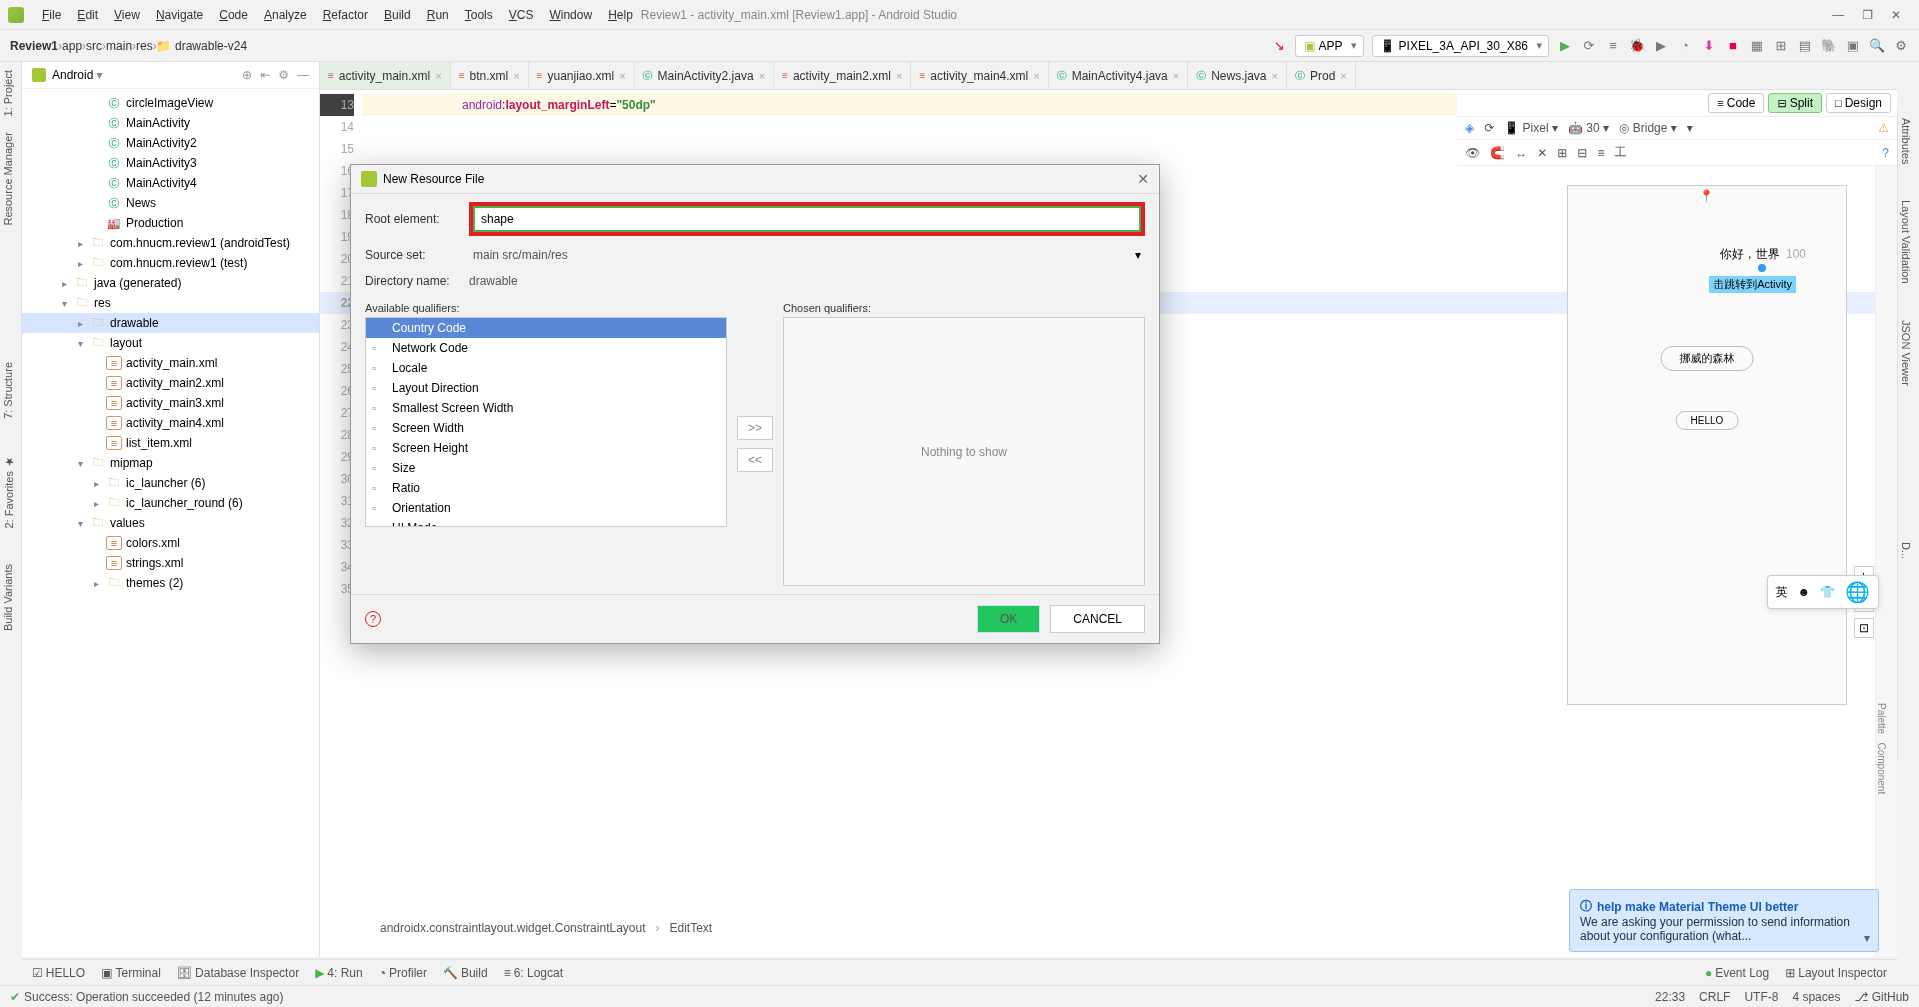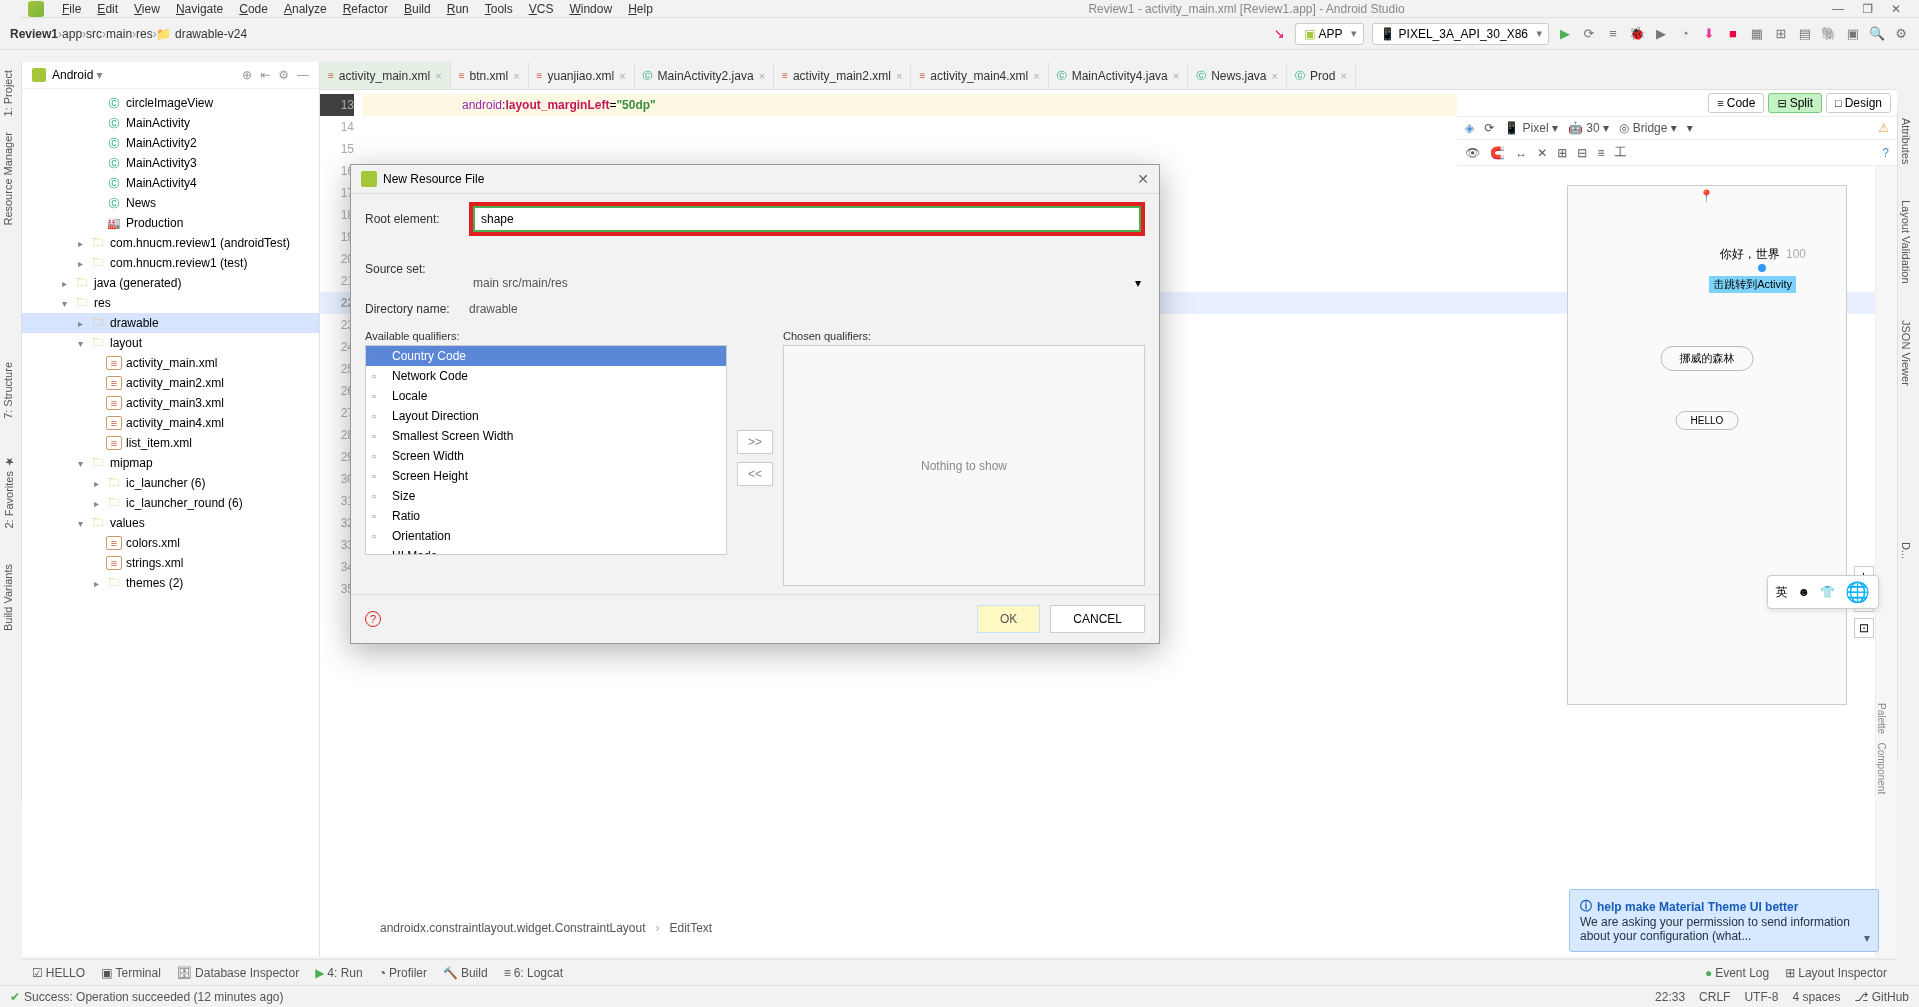--- a/index.html
+++ b/index.html
@@ -1,23 +1,23 @@
 <!DOCTYPE html>
 <html><head>
 <meta charset="utf-8">
 <style>
 * { box-sizing: border-box; margin: 0; padding: 0; font-family: "Segoe UI", sans-serif; font-size: 12px; }
 body { background: #f2f2f2; width: 1919px; height: 1007px; overflow: hidden; position: relative; }
 
 
-.menubar { height: 18px; background: #f2f2f2; display: flex; align-items: center; padding: 0 8px; border-bottom: 1px solid #e0e0e0; margin-left: 20px; }
+.menubar { height: 30px; background: #f2f2f2; display: flex; align-items: center; padding: 0 8px; border-bottom: 1px solid #e0e0e0; }
 .menubar .logo { width: 16px; height: 16px; background: linear-gradient(135deg,#a4c639,#7cb342); border-radius: 3px; margin-right: 10px; }
 .menubar .menu-item { padding: 0 8px; color: #333; cursor: pointer; }
 .menubar .menu-item u { text-decoration: underline; }
-.menubar .title { flex: 1; text-align: center; color: #888; }
+.menubar .title { flex: 1; text-align: left; color: #888; }
 .menubar .win-controls { display: flex; gap: 18px; color: #666; padding-right: 10px; }
 
 
 .toolbar-row { height: 32px; background: #f2f2f2; display: flex; align-items: center; padding: 0 10px; border-bottom: 1px solid #e0e0e0; }
 .breadcrumb { display: flex; align-items: center; gap: 0; color: #333; }
 .breadcrumb .sep { color: #999; }
 .config-area { margin-left: auto; display: flex; align-items: center; gap: 8px; }
 .dropdown { background: #fff; border: 1px solid #ccc; padding: 3px 20px 3px 8px; border-radius: 3px; position: relative; font-size: 11px; }
 .dropdown::after { content: "▾"; position: absolute; right: 6px; color: #777; }
 .tb-icon { width: 16px; height: 16px; display: inline-flex; align-items: center; justify-content: center; color: #777; cursor: pointer; font-size: 13px; }
@@ -82,36 +82,36 @@
 .modal { position: absolute; left: 350px; top: 164px; width: 810px; height: 480px; background: #f2f2f2; border: 1px solid #999; box-shadow: 0 8px 30px rgba(0,0,0,0.3); display:flex; flex-direction:column; }
 .modal-title { display:flex; align-items:center; padding:6px 10px; border-bottom:1px solid #ddd; }
 .modal-title .micon { width:16px; height:16px; background:#a4c639; border-radius:2px; margin-right:6px; }
 .modal-title .mclose { margin-left:auto; color:#666; cursor:pointer; font-size:14px; }
 .modal-body { flex:1; padding: 8px 14px; display:flex; flex-direction:column; gap:10px; }
 .frow { display:flex; align-items:center; }
 .frow label { width: 104px; color:#333; }
 .frow .val-plain { color:#555; }
 .root-input-wrap { flex:1; border: 4px solid #e02020; padding:0; }
 .root-input { width:100%; border:2px solid #4caf50; padding:4px 6px; font-size:12px; outline:none; }
-.src-select { flex:1; display:flex; justify-content:space-between; align-items:flex-end; padding:2px 4px;margin-top:28px; }
+.src-select { flex:1; display:flex; justify-content:space-between; align-items:flex-end; padding:2px 4px; }
 .qrow { display:flex; gap:10px; flex:1; margin-top:4px; }
 .qcol { flex:1; display:flex; flex-direction:column; }
 .qcol .qlabel { font-size:11px; color:#333; margin-bottom:3px; }
 .qlist { flex:1; background:#fff; border:1px solid #ccc; overflow:auto; max-height:210px; }
 .qlist .qitem { padding:3px 6px; display:flex; align-items:center; gap:6px; cursor:pointer; }
 .qlist .qitem.sel { background:#5b87d8; color:#fff; }
 .qlist .qitem .qicon { width:14px; color:#888; font-size:11px; }
 .qbtns { display:flex; flex-direction:column; justify-content:center; gap:8px; }
 .qbtns button { background:#fff; border:1px solid #ccc; padding:4px 10px; cursor:pointer; color:#888; }
 .chosen-empty { flex:1; background:#f8f8f8; border:1px solid #ccc; display:flex; align-items:center; justify-content:center; color:#888; }
 .modal-footer { padding:10px 14px; border-top:1px solid #ddd; display:flex; align-items:center; }
 .modal-footer .helpq { color:#e02020; border:1px solid #e02020; border-radius:50%; width:16px; height:16px; display:flex; align-items:center; justify-content:center; font-size:11px; }
 .modal-footer .spacer { flex:1; }
 .modal-footer button { padding:6px 22px; border:1px solid #ccc; background:#fff; margin-left:10px; cursor:pointer; }
-.modal-footer button.ok { background:#fef9c3; color:#555; border-color:#c9dff5; }
+.modal-footer button.ok { background:#22c55e; color:#555; border-color:#c9dff5; }
 
 
 .bottom-tools { position:absolute; bottom:22px; left:22px; right:22px; height:26px; background:#f2f2f2; border-top:1px solid #e0e0e0; display:flex; align-items:center; padding:0 10px; gap:16px; color:#555; font-size:11px; }
 .bottom-tools .bicon { margin-right:3px; }
 .bottom-tools .rside { margin-left:auto; display:flex; gap:16px; }
 .statusbar { position:absolute; bottom:0; left:0; right:0; height:22px; background:#f2f2f2; border-top:1px solid #e0e0e0; display:flex; align-items:center; padding:0 10px; color:#555; font-size:11px; }
 .statusbar .rside { margin-left:auto; display:flex; gap:14px; align-items:center; }
 
 
 .notif { position:absolute; right:40px; bottom:55px; width:310px; background:#d6e9ff; border:1px solid #9cc4ee; padding:8px 10px; font-size:11px; color:#234; border-radius:3px; }

